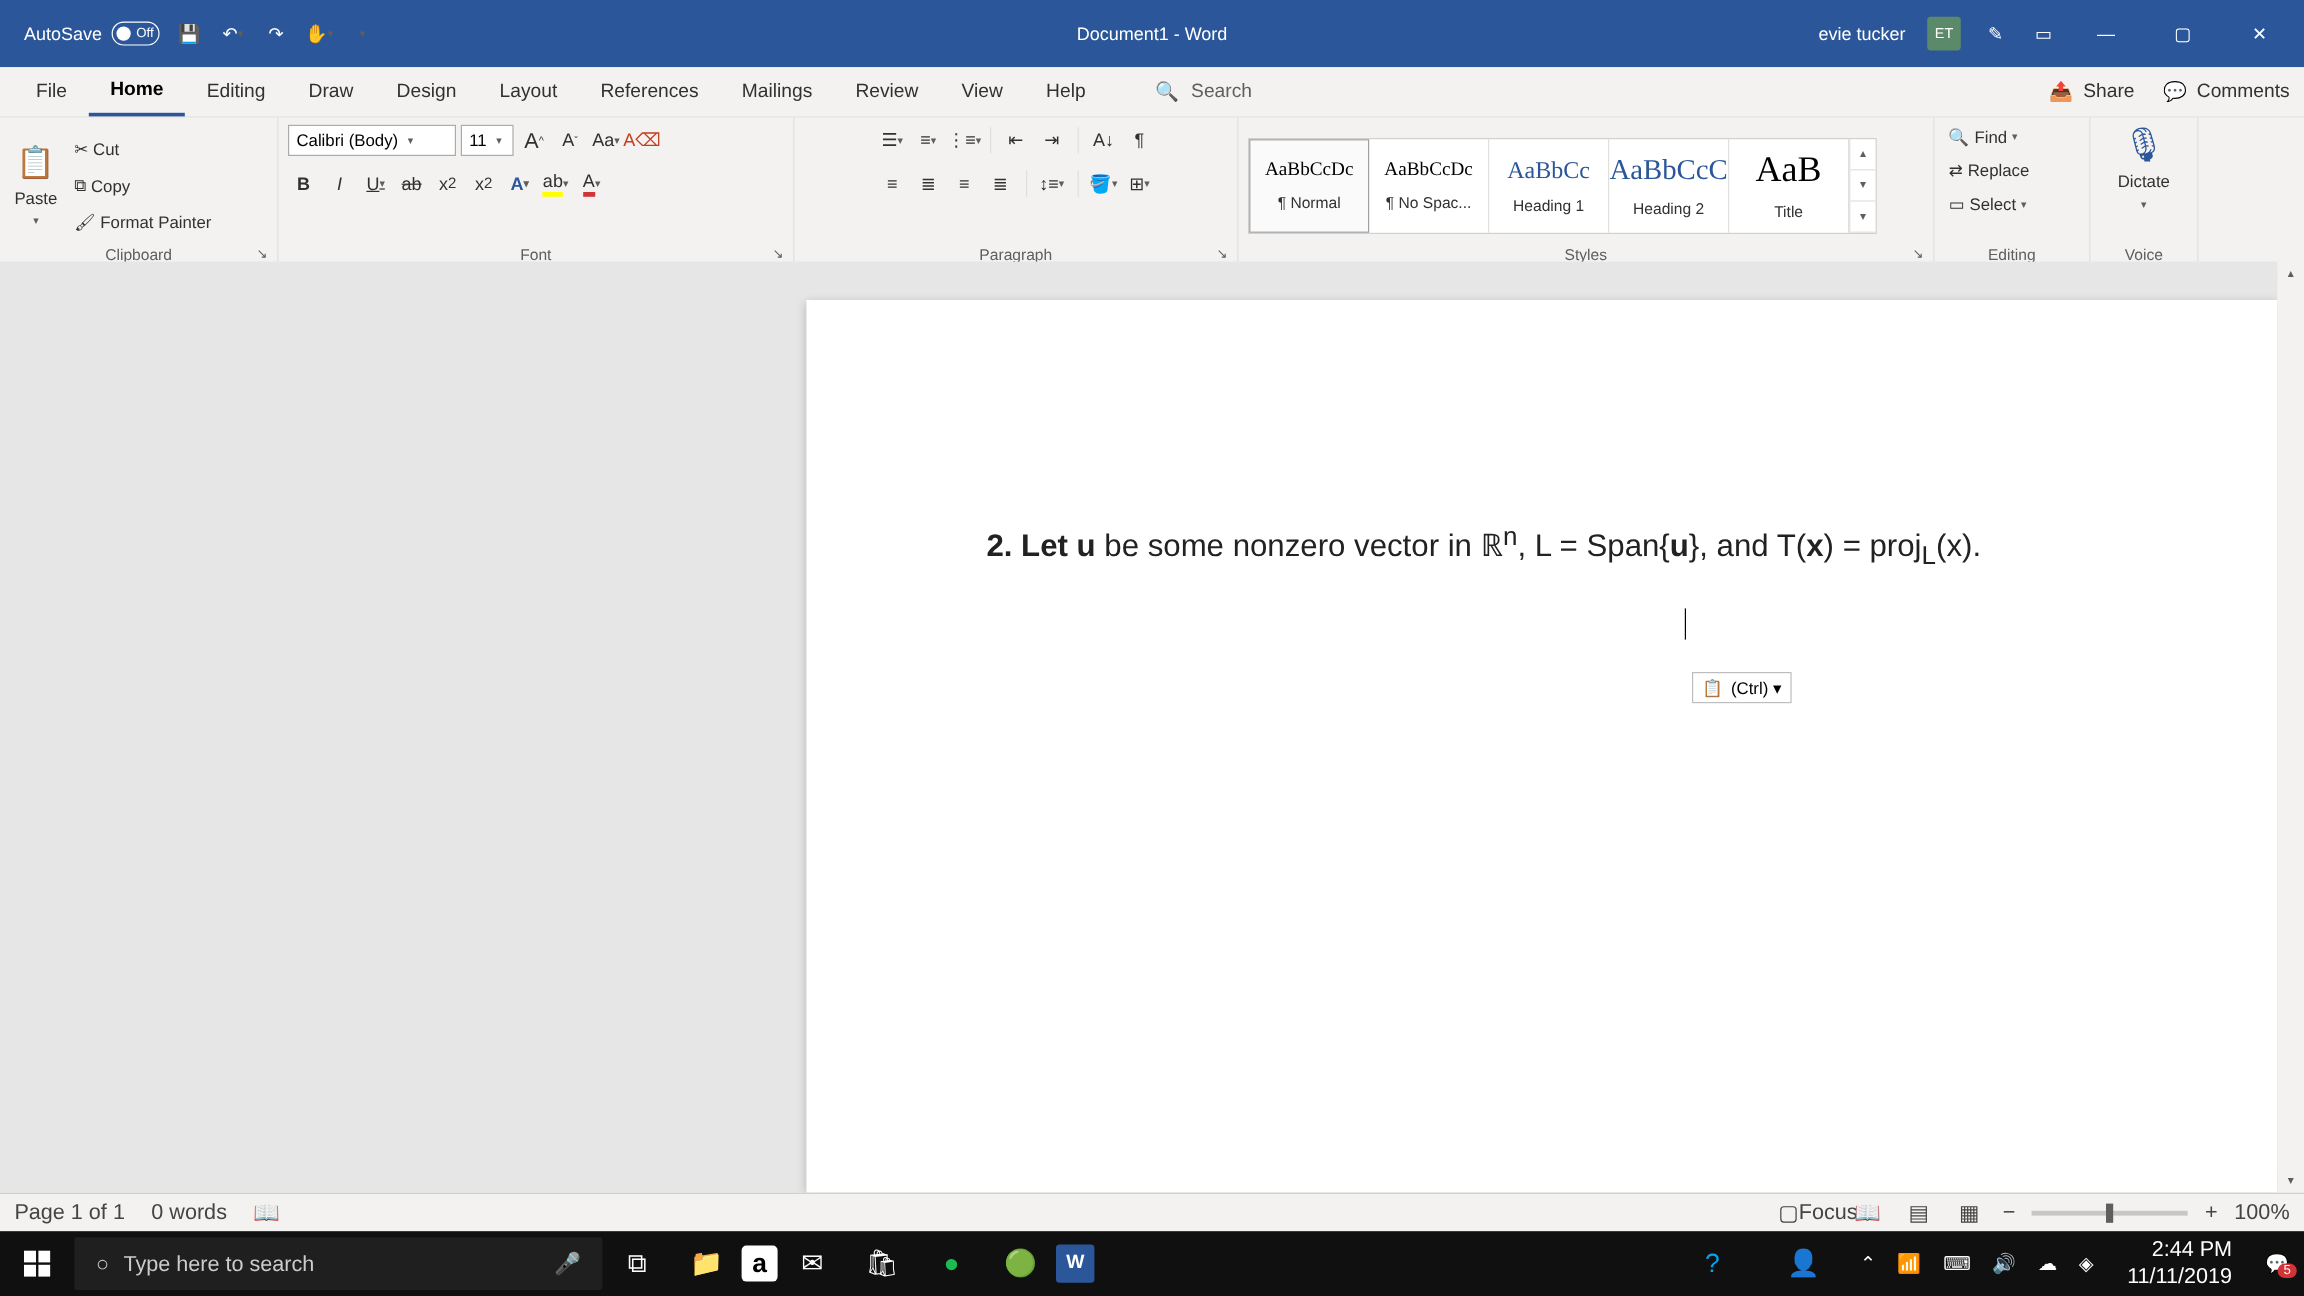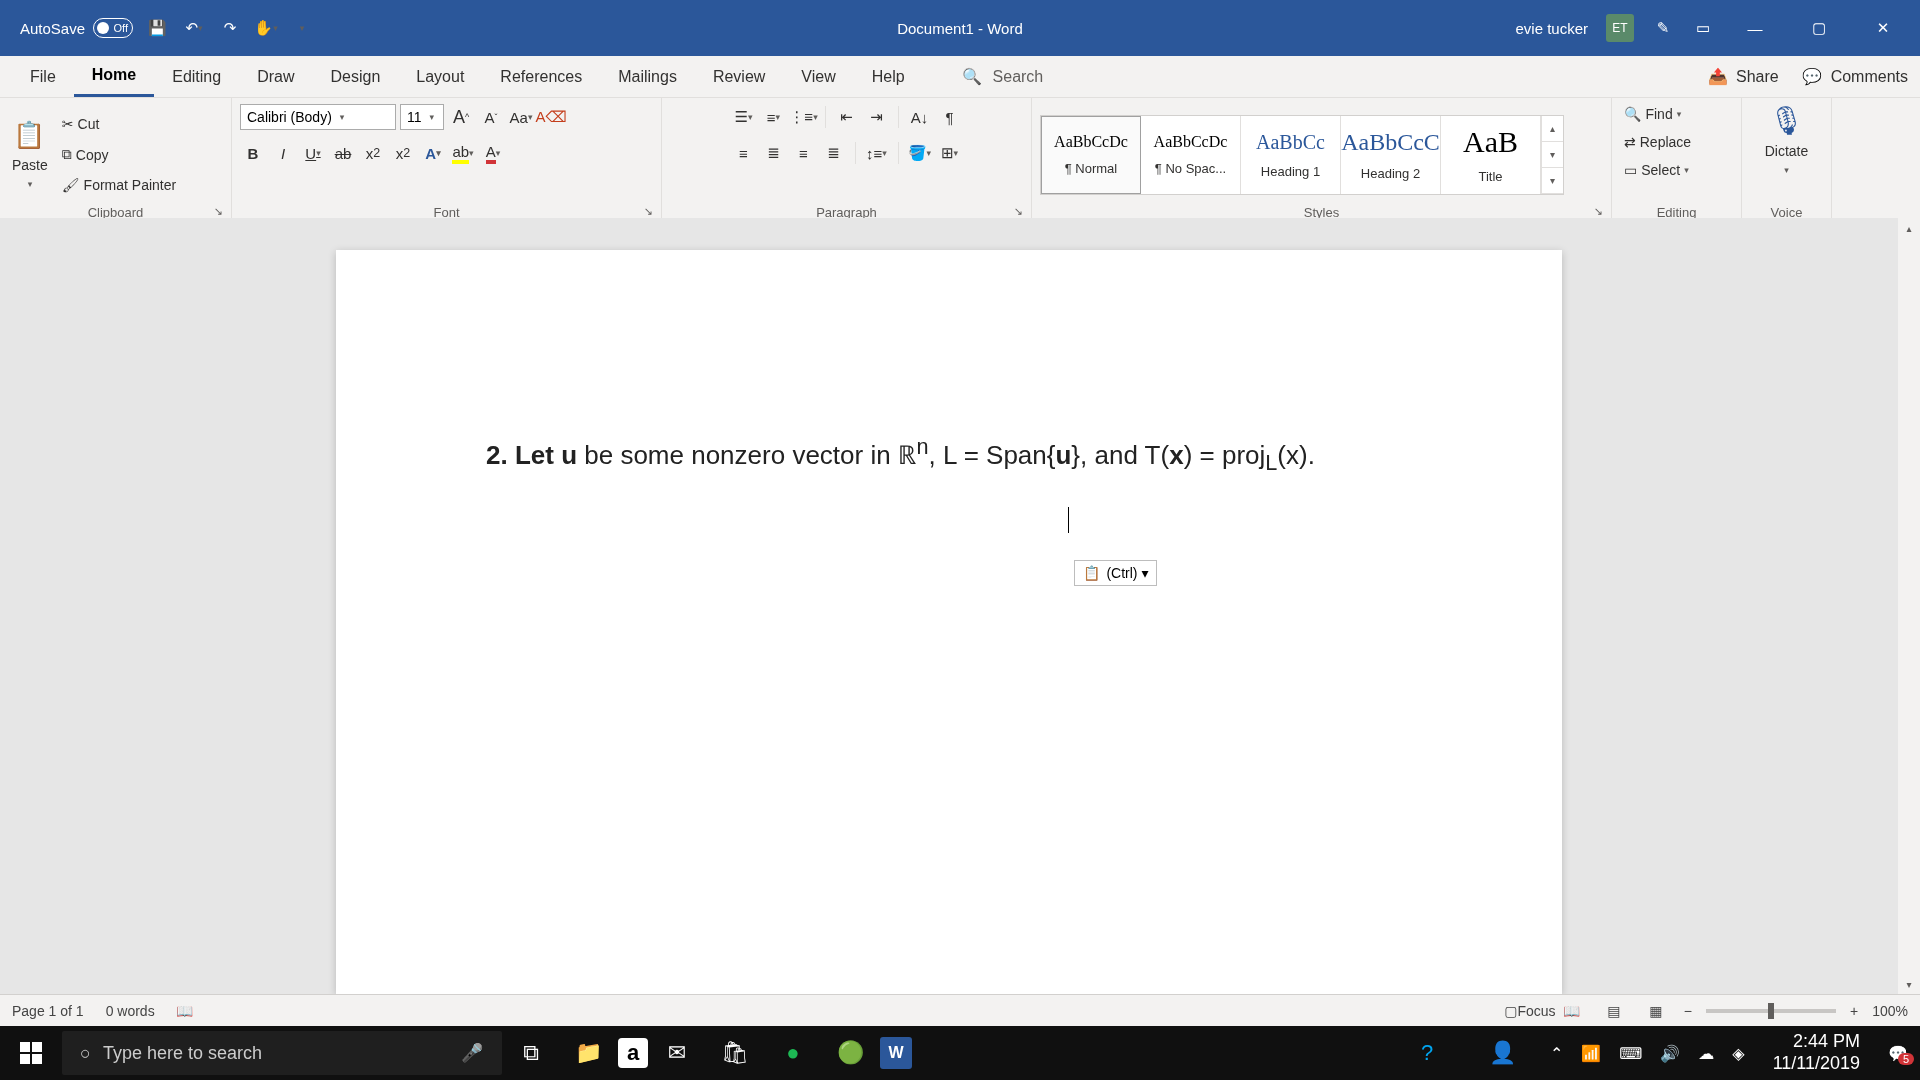--- a/index.html
+++ b/index.html
@@ -57,40 +57,40 @@
 .problem-line1 { margin-bottom:26px; }
 .cursor-caret { display:inline-block; width:1px; height:26px; background:#000; margin-left:582px; }
 .paste-smart { position:absolute; border:1px solid #bdbdbd; background:#fff; padding:4px 8px; font-size:14px; display:flex; align-items:center; gap:6px; font-family:"Segoe UI"; cursor:pointer;}
 
 
 .vscroll { position:absolute; right:0; top:218px; bottom:40px; width:22px; background:#f3f2f1; display:flex; flex-direction:column; }
 .vscroll .arrow { height:20px; display:flex; align-items:center; justify-content:center; font-size:10px; color:#605e5c; cursor:pointer;}
 .vscroll .track { flex:1; background:#f3f2f1;}
 
 
-.status-bar { position:absolute; bottom:0; left:0; right:0; height:32px; background:#f3f2f1; border-top:1px solid #d2d0ce; display:flex; align-items:center; font-size:14px; color:#444; padding:0 12px;}
+.status-bar { position:absolute; bottom:0; left:0; right:0; height:32px; background:#f3f2f1; border-top:1px solid #d2d0ce; display:flex; align-items:center; font-size:18px; color:#444; padding:0 12px;}
 .status-left { display:flex; gap:22px; align-items:center;}
 .status-right { margin-left:auto; display:flex; align-items:center; gap:14px;}
 .zoom-slider { width:130px; height:4px; background:#c8c6c4; position:relative;}
 .zoom-slider .thumb { position:absolute; width:6px; height:16px; background:#605e5c; top:-6px; left:62px;}
 .view-btn { width:28px; height:24px; display:flex; align-items:center; justify-content:center; cursor:pointer;}
 
 
 .taskbar { position:absolute; bottom:0; left:0; right:0; height:54px; background:#101010; display:flex; align-items:center; color:#fff;}
 .start-btn { width:62px; height:100%; display:flex; align-items:center; justify-content:center; cursor:pointer;}
 .cortana { display:flex; align-items:center; gap:12px; background:#1f1f1f; height:44px; padding:0 18px; width:440px; border-radius:2px; font-size:18px; color:#ccc;}
 .task-icon { width:58px; height:100%; display:flex; align-items:center; justify-content:center; cursor:pointer; font-size:22px;}
 .tray { margin-left:auto; display:flex; align-items:center; gap:18px; padding-right:12px; font-size:16px;}
 .clock { text-align:right; font-size:18px; line-height:1.2; padding:0 10px;}
 .notif-badge { position:relative; }
 .notif-badge .count { position:absolute; bottom:-2px; right:-6px; background:#d13438; color:#fff; font-size:11px; border-radius:8px; padding:0 5px;}
 
 
 .status-bar { bottom:54px; }
-.doc-area { bottom:86px; }
+.doc-area { bottom:86px;justify-content:flex-end; }
 .vscroll { bottom:86px; }
 
 .collapse-caret { position:absolute; right:6px; top:222px; font-size:12px; color:#605e5c; cursor:pointer;}
 </style>
 </head>
 <body>
 
 <div class="title-bar">
   <div class="left">
     <div class="autosave">
@@ -172,21 +172,21 @@
     </div>
     <div class="group-label">
         <span>Clipboard</span>
         <span class="dlg">↘</span>
       </div>
   </div>
 
   <div class="group" style="width:430px">
     <div class="group-body col" style="gap:10px; align-items:flex-start">
       <div class="row">
-        <div class="font-select" style="width:156px">
+        <div class="font-select" style="width:140px">
             <span>Calibri (Body)</span>
             <span class="caret">▾</span>
           </div>
         <div class="font-select size">
             <span>11</span>
             <span class="caret">▾</span>
           </div>
         <span class="icon-cell" style="font-size:18px">A<sup style="font-size:9px">^</sup></span>
         <span class="icon-cell">A<sub style="font-size:9px">ˇ</sub></span>
         <span class="icon-cell">Aa<span class="caret">▾</span></span>

